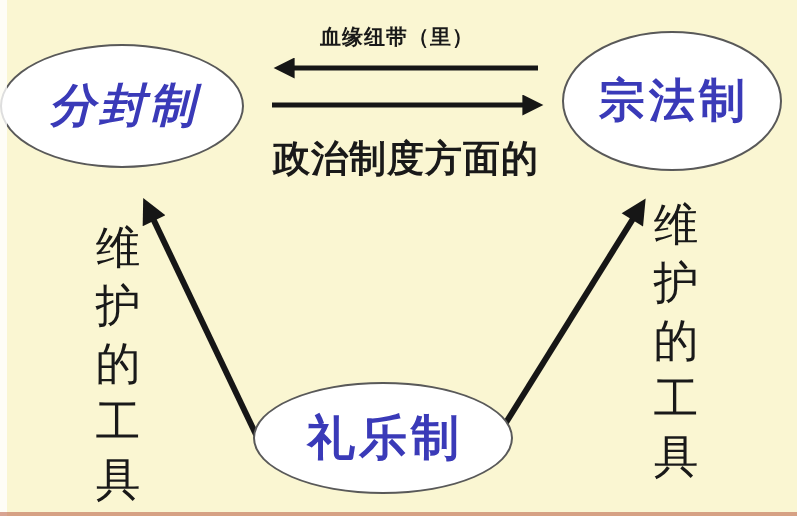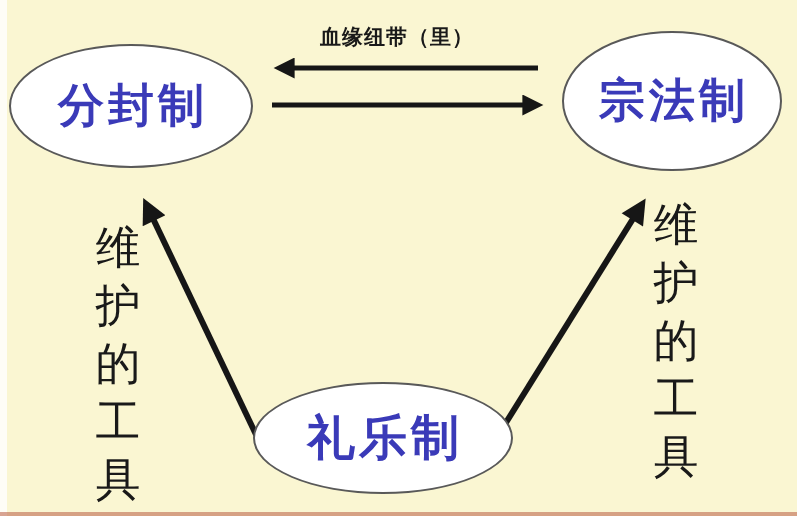--- a/index.html
+++ b/index.html
@@ -51,21 +51,21 @@
     z-index: 2;
   }
   .node-text {
     color: var(--node-text);
     font-weight: bold;
     font-size: 46px;
     letter-spacing: 4px;
     white-space: nowrap;
     text-indent: 4px; 
   }
-  #node-fenfengzhi { left: 9px;  top: 44px;  width: 244px; height: 124px; }
+  #node-fenfengzhi { left: 0;  top: 44px;  width: 244px; height: 124px; font-style: italic; }
   #node-zongfazhi  { left: 562px; top: 31px;  width: 220px; height: 140px; }
   #node-liyuezhi   { left: 253px; top: 382px; width: 260px; height: 112px; }
   #node-liyuezhi .node-text { font-size: 48px; }
 
   .lbl {
     position: absolute;
     color: var(--label-text);
     font-weight: bold;
     z-index: 3;
     white-space: nowrap;
@@ -135,20 +135,21 @@
     <span class="node-text">宗法制</span>
   </div>
 
   <div class="node" id="node-liyuezhi">
     <span class="node-text">礼乐制</span>
   </div>
 
   <div class="lbl" id="label-blood-tie">血缘纽带（里）</div>
 
   <div class="lbl" id="label-political">
+    <div>政治制度方面的</div>
   </div>
 
   <div class="vlabel" id="label-tool-left">维护的工具</div>
 
   <div class="vlabel" id="label-tool-right">维护的工具</div>
 
   <div class="left-edge"></div>
   <div class="bottom-edge"></div>
 
 </div>

